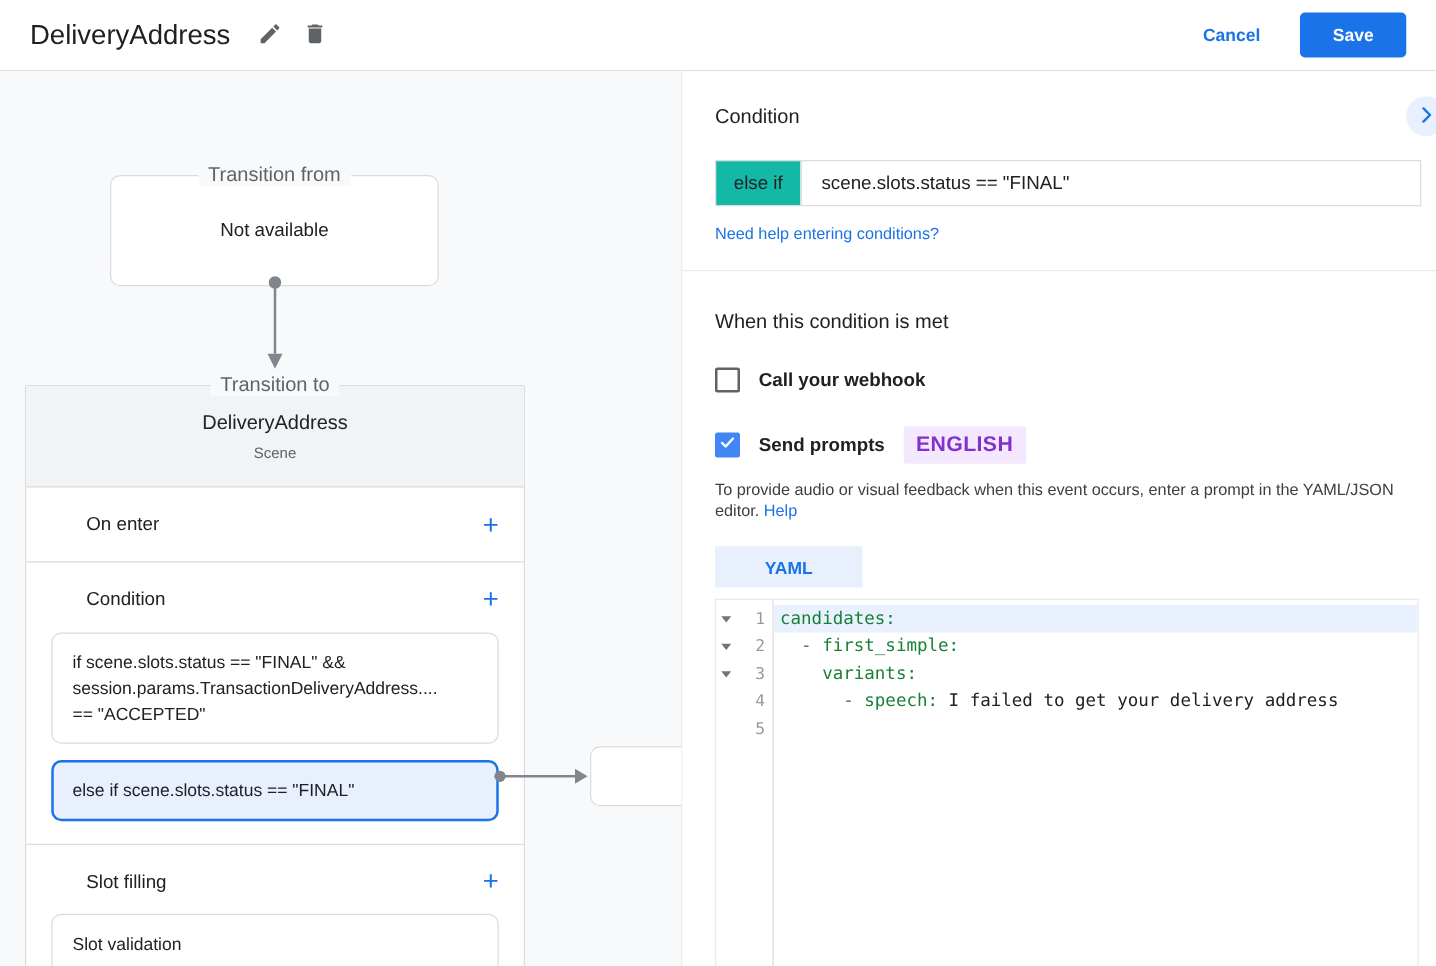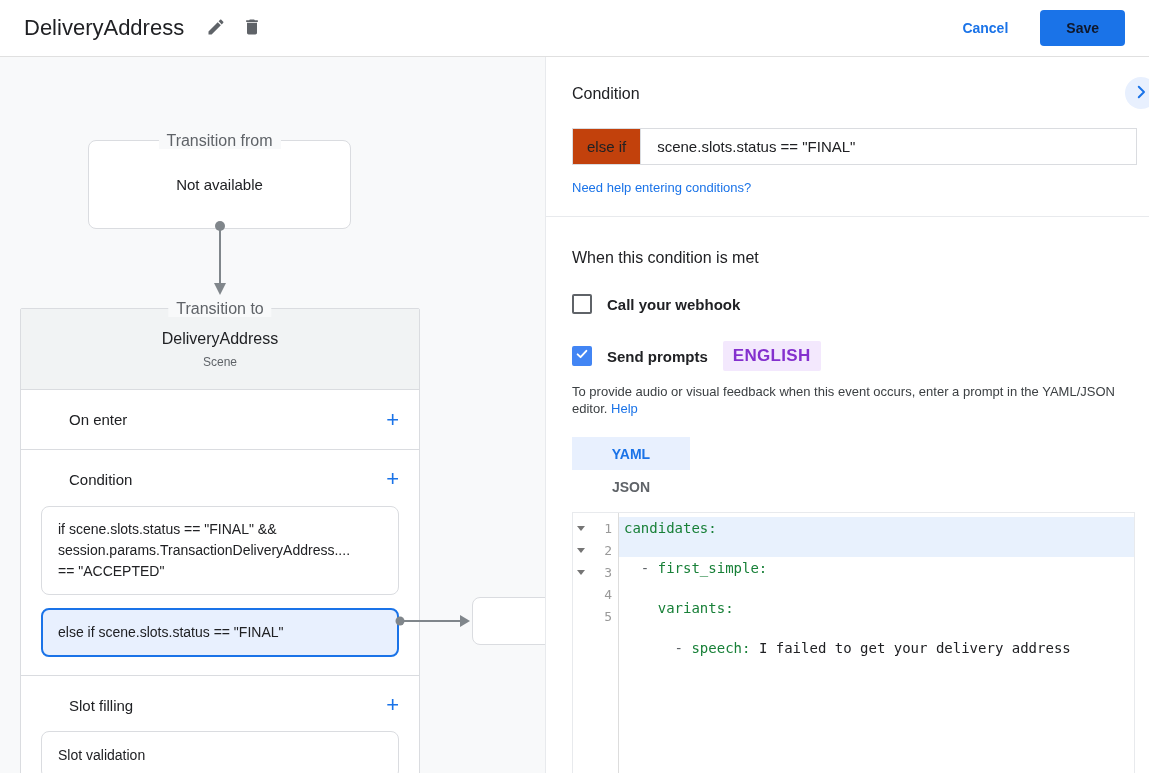--- a/index.html
+++ b/index.html
@@ -10,21 +10,21 @@
   .topbar { height:57px; background:#fff; border-bottom:1px solid #e0e0e0;
     display:flex; align-items:center; padding:0 24px; }
   .title { font-size:22px; color:#202124; }
   .icon-btn { width:36px; height:36px; border:none; background:transparent; cursor:pointer;
     display:flex; align-items:center; justify-content:center; border-radius:50%; }
   .icon-btn svg { fill:#5f6368; }
   .title + .icon-btn { margin-left:14px; }
   .topbar-spacer { flex:1; }
   .btn-text { border:none; background:transparent; color:#1a73e8; font-size:14px; font-weight:700;
     padding:9px 16px; cursor:pointer; font-family:inherit; }
-  .btn-primary { border:none; background:#1a73e8; color:#0f172a; font-size:14px; font-weight:700;
+  .btn-primary { border:none; background:#1a73e8; color:#ffffff; font-size:14px; font-weight:700;
     padding:10px 26px; border-radius:4px; cursor:pointer; margin-left:16px; font-family:inherit; }
 
   
   .main { display:flex; height:716px; }
   .canvas { width:546px; background:#f8f9fa; position:relative; overflow:hidden;
     border-right:1px solid #e8eaed; flex:none; }
   .panel { flex:1; background:#fff; position:relative; overflow:hidden;
     padding:28px 14px 0 26px; }
 
   
@@ -61,53 +61,53 @@
   .ghost-box { position:absolute; left:472px; top:540px; width:90px; height:48px;
     background:#fff; border:1px solid #dadce0; border-radius:8px; }
 
   
   .panel-title { font-size:16px; color:#202124; }
   .expand-btn { position:absolute; right:-8px; top:20px; width:32px; height:32px;
     border-radius:50%; background:#e8f0fe; border:none; cursor:pointer;
     display:flex; align-items:center; justify-content:center; }
   .cond-input { display:flex; align-items:stretch; border:1px solid #dadce0;
     margin-top:25px; height:37px; background:#fff; width:565px; }
-  .cond-prefix { background:#c2410c; border-right:1px solid #dadce0; padding:0 14px;
+  .cond-prefix { background:#14b8a6; border-right:1px solid #dadce0; padding:0 14px;
     display:flex; align-items:center; font-size:15px; color:#202124; }
   .cond-value { flex:1; display:flex; align-items:center; padding:0 16px;
     font-size:15px; color:#202124; }
   .link { color:#1a73e8; font-size:13px; text-decoration:none; cursor:pointer; }
   .help-link-row { margin-top:13px; }
   .panel-divider { border:none; border-top:1px solid #e8eaed; margin:20px -14px 0 -26px; }
   .when-title { font-size:16px; margin-top:32px; }
   .check-row { display:flex; align-items:center; margin-top:27px; }
   .checkbox { width:20px; height:20px; border:2px solid #5f6368; border-radius:2px;
     background:#fff; cursor:pointer; flex:none; display:flex; align-items:center; justify-content:center; }
   .checkbox.checked { background:#4285f4; border-color:#4285f4; }
   .check-label { font-size:15px; font-weight:700; color:#202124; margin-left:15px; }
   .badge { background:#f3e8fd; color:#8430ce; font-size:17px; font-weight:700;
     letter-spacing:.3px; padding:5px 10px; margin-left:15px; border-radius:2px; }
   .desc { font-size:13px; color:#3c4043; line-height:17px; margin-top:12px; max-width:565px; }
-  .tabs { display:flex; margin-top:20px;flex-direction:column; }
+  .tabs { display:flex; margin-top:20px; }
   .tab { width:118px; height:33px; display:flex; align-items:center; justify-content:center;
     font-size:14px; font-weight:700; color:#5f6368; cursor:pointer; }
   .tab.active { background:#e8f0fe; color:#1a73e8; }
 
   
   .editor { margin-top:9px; width:563px; height:301px; border:1px solid #e8eaed;
     border-bottom:none; display:flex; background:#fff;
     font-family:"DejaVu Sans Mono", monospace; font-size:14px; }
   .gutter { width:46px; flex:none; border-right:1px solid #ddd; padding-top:4px; }
   .gutter-row { height:22px; display:flex; align-items:center; }
   .fold { width:16px; display:flex; justify-content:center; }
   .fold-tri { width:0; height:0; border-left:4px solid transparent;
     border-right:4px solid transparent; border-top:5px solid #757575; cursor:pointer; }
   .lnum { flex:1; text-align:right; padding-right:6px; color:#999; font-size:13px; }
   .code { flex:1; padding-top:4px; overflow:hidden; cursor:text; }
-  .code-line { height:40px; line-height:22px; white-space:pre; padding-left:5px; }
+  .code-line { height:22px; line-height:22px; white-space:pre; padding-left:5px; }
   .code-line.hl { background:#e8f1fd; }
   .tok-key { color:#188038; }
   .tok-dash { color:#5f6368; }
   .tok-plain { color:#202124; }
 </style>
 </head>
 <body>
 
 <div class="topbar">
   <span class="title">DeliveryAddress</span>
@@ -224,21 +224,20 @@
         </span>
       </div>
       <span class="check-label">Send prompts</span>
       <span class="badge">ENGLISH</span>
     </div>
 
     <div class="desc"><span>To provide audio or visual feedback when this event occurs, enter a prompt in the YAML/JSON editor.</span> <a class="link">Help</a></div>
 
     <div class="tabs">
       <div class="tab active">YAML</div>
-      <div class="tab">JSON</div>
     </div>
 
     <div class="editor">
       <div class="gutter" id="gutter">
           <div class="gutter-row">
             <span class="fold">
               <span class="fold-tri"></span>
             </span>
             <span class="lnum">1</span>
           </div>

